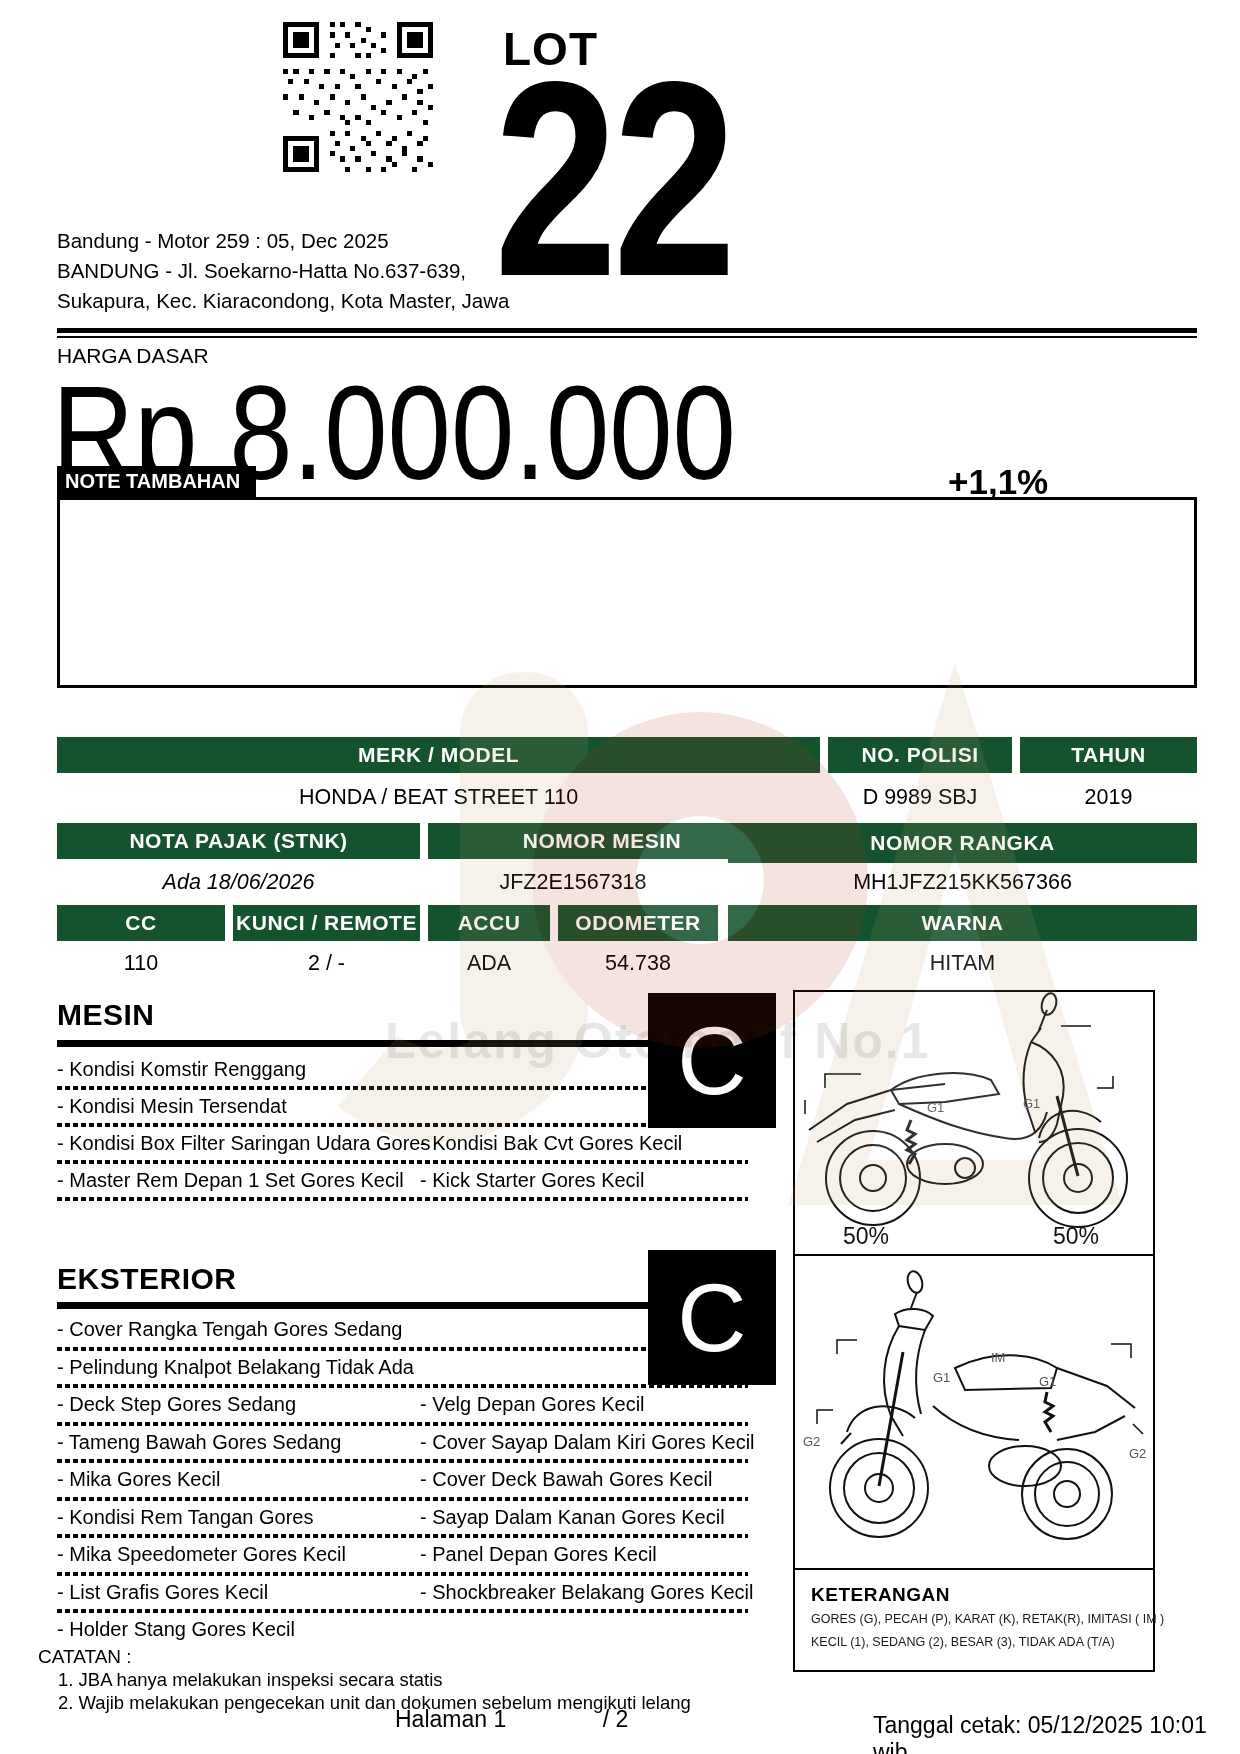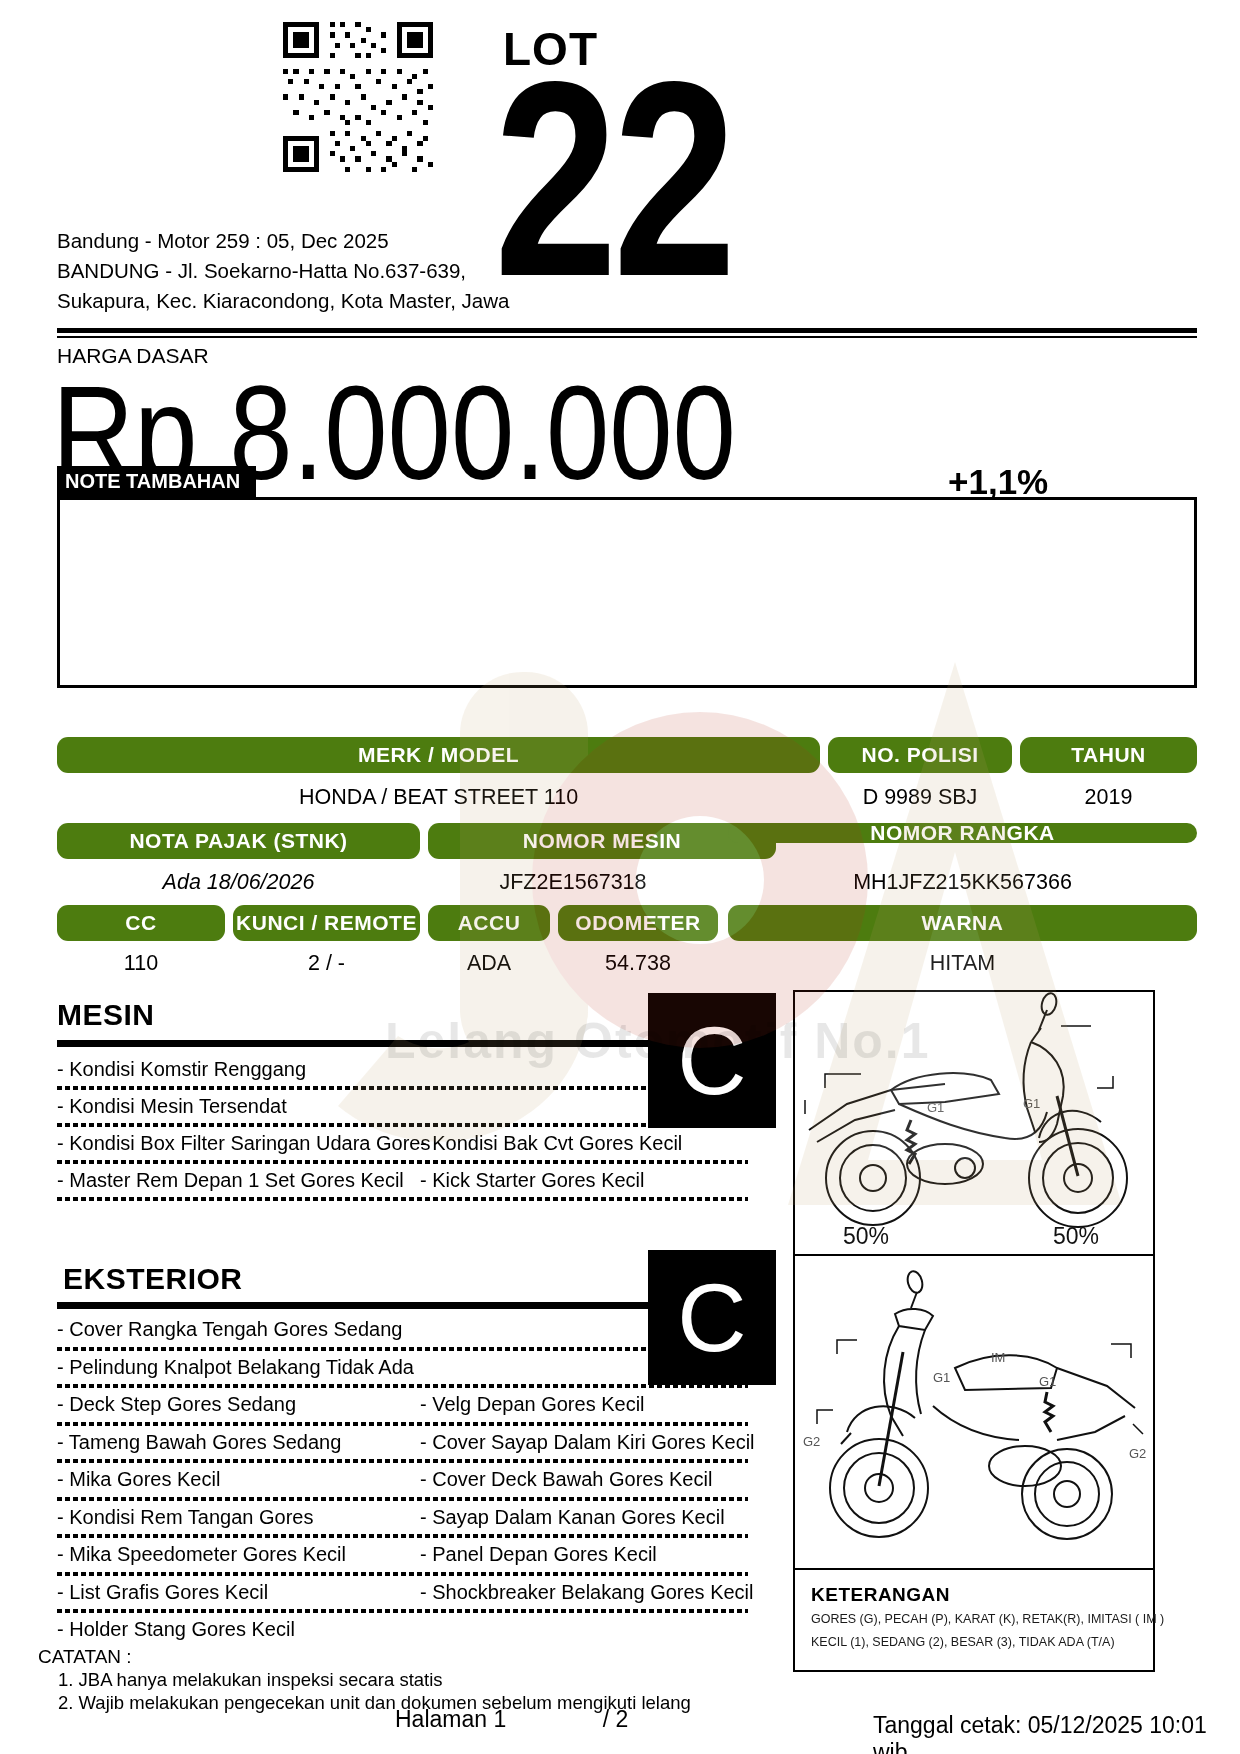--- a/index.html
+++ b/index.html
@@ -17,22 +17,22 @@
     border-top:5px solid #000;border-bottom:2px solid #000;}
   .harga-label{left:57px;top:344px;font-size:21px;}
   .price{left:52px;top:366px;font-size:134px;line-height:1;
     transform:scaleX(0.85);transform-origin:left top;}
   .pct{left:948px;top:462px;font-size:35px;font-weight:bold;}
   
   .note-label{left:57px;top:466px;background:#000;color:#fff;font-size:20px;
     font-weight:bold;padding:4px 16px 6px 8px;}
   .note-box{left:57px;top:497px;width:1134px;height:185px;border:3px solid #000;background:#fff;}
   
-  .th{position:absolute;background:#4d7c0f;color:#fff;font-weight:bold;font-size:21px;
-    display:flex;align-items:center;justify-content:center;letter-spacing:.5px;border-radius:11px;}
+  .th{position:absolute;background:#14532d;color:#fff;font-weight:bold;font-size:21px;
+    display:flex;align-items:center;justify-content:center;letter-spacing:.5px;}
   .td{position:absolute;font-size:21.5px;display:flex;align-items:center;justify-content:center;}
   
   .sec-title{font-size:30px;font-weight:bold;letter-spacing:.5px;}
   .sec-bar{width:643px;height:7px;background:#000;}
   .grade-box{width:128px;height:135px;background:#000;color:#fff;display:flex;
     align-items:center;justify-content:center;font-size:96px;z-index:3;}
   .cond-rows{width:691px;}
   .cond-row{position:relative;height:37px;}
   .cond-row.h375{height:37.5px;}
   .c-left{position:absolute;left:0;top:2px;font-size:20px;white-space:nowrap;}
@@ -93,21 +93,21 @@
 
   <div class="th" style="left:57px;top:737px;width:763px;height:36px;">MERK / MODEL</div>
   <div class="th" style="left:828px;top:737px;width:184px;height:36px;">NO. POLISI</div>
   <div class="th" style="left:1020px;top:737px;width:177px;height:36px;">TAHUN</div>
   <div class="td" style="left:57px;top:774px;width:763px;height:46px;">HONDA / BEAT STREET 110</div>
   <div class="td" style="left:828px;top:774px;width:184px;height:46px;">D 9989 SBJ</div>
   <div class="td" style="left:1020px;top:774px;width:177px;height:46px;">2019</div>
 
   <div class="th" style="left:57px;top:823px;width:363px;height:36px;">NOTA PAJAK (STNK)</div>
   <div class="th" style="left:428px;top:823px;width:348px;height:36px;">NOMOR MESIN</div>
-  <div class="th" style="left:728px;top:823px;width:469px;height:20px;">NOMOR RANGKA</div>
+  <div class="th" style="left:728px;top:823px;width:469px;height:40px;">NOMOR RANGKA</div>
   <div class="td" style="left:57px;top:859px;width:363px;height:46px;font-style:italic;">Ada 18/06/2026</div>
   <div class="td" style="left:428px;top:859px;width:290px;height:46px;">JFZ2E1567318</div>
   <div class="td" style="left:728px;top:859px;width:469px;height:46px;">MH1JFZ215KK567366</div>
 
   <div class="th" style="left:57px;top:905px;width:168px;height:36px;">CC</div>
   <div class="th" style="left:233px;top:905px;width:187px;height:36px;">KUNCI / REMOTE</div>
   <div class="th" style="left:428px;top:905px;width:122px;height:36px;">ACCU</div>
   <div class="th" style="left:558px;top:905px;width:160px;height:36px;">ODOMETER</div>
   <div class="th" style="left:728px;top:905px;width:469px;height:36px;">WARNA</div>
   <div class="td" style="left:57px;top:941px;width:168px;height:44px;">110</div>
@@ -137,21 +137,21 @@
       <span class="c-right">- Kondisi Bak Cvt Gores Kecil</span>
       <div class="dotline"></div>
     </div>
     <div class="cond-row">
       <span class="c-left">- Master Rem Depan 1 Set Gores Kecil</span>
       <span class="c-right">- Kick Starter Gores Kecil</span>
       <div class="dotline"></div>
     </div>
   </div>
 
-  <div class="abs sec-title" style="left:63px;top:1262px;">EKSTERIOR</div>
+  <div class="abs sec-title" style="left:57px;top:1262px;">EKSTERIOR</div>
   <div class="abs sec-bar" style="left:57px;top:1302px;"></div>
   <div class="abs grade-box" style="left:648px;top:1250px;">
     <span>C</span>
   </div>
   <div class="abs cond-rows" style="left:57px;top:1316px;">
     <div class="cond-row h375">
       <span class="c-left">- Cover Rangka Tengah Gores Sedang</span>
       <span class="c-right"></span>
       <div class="dotline"></div>
     </div>

